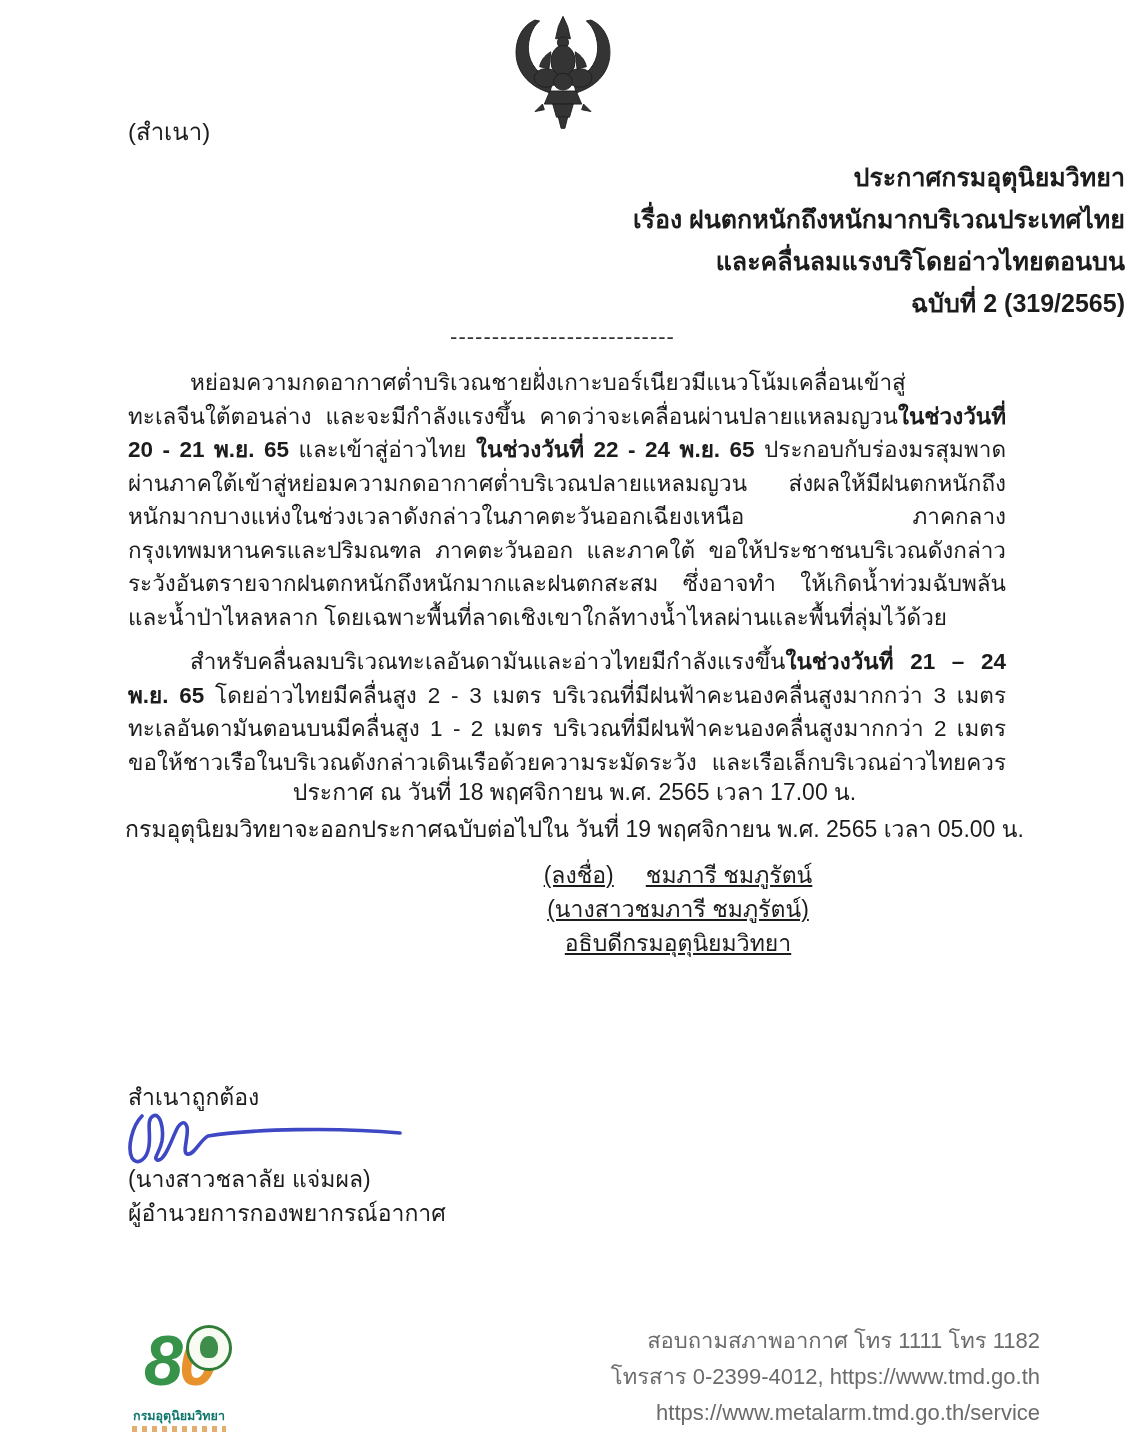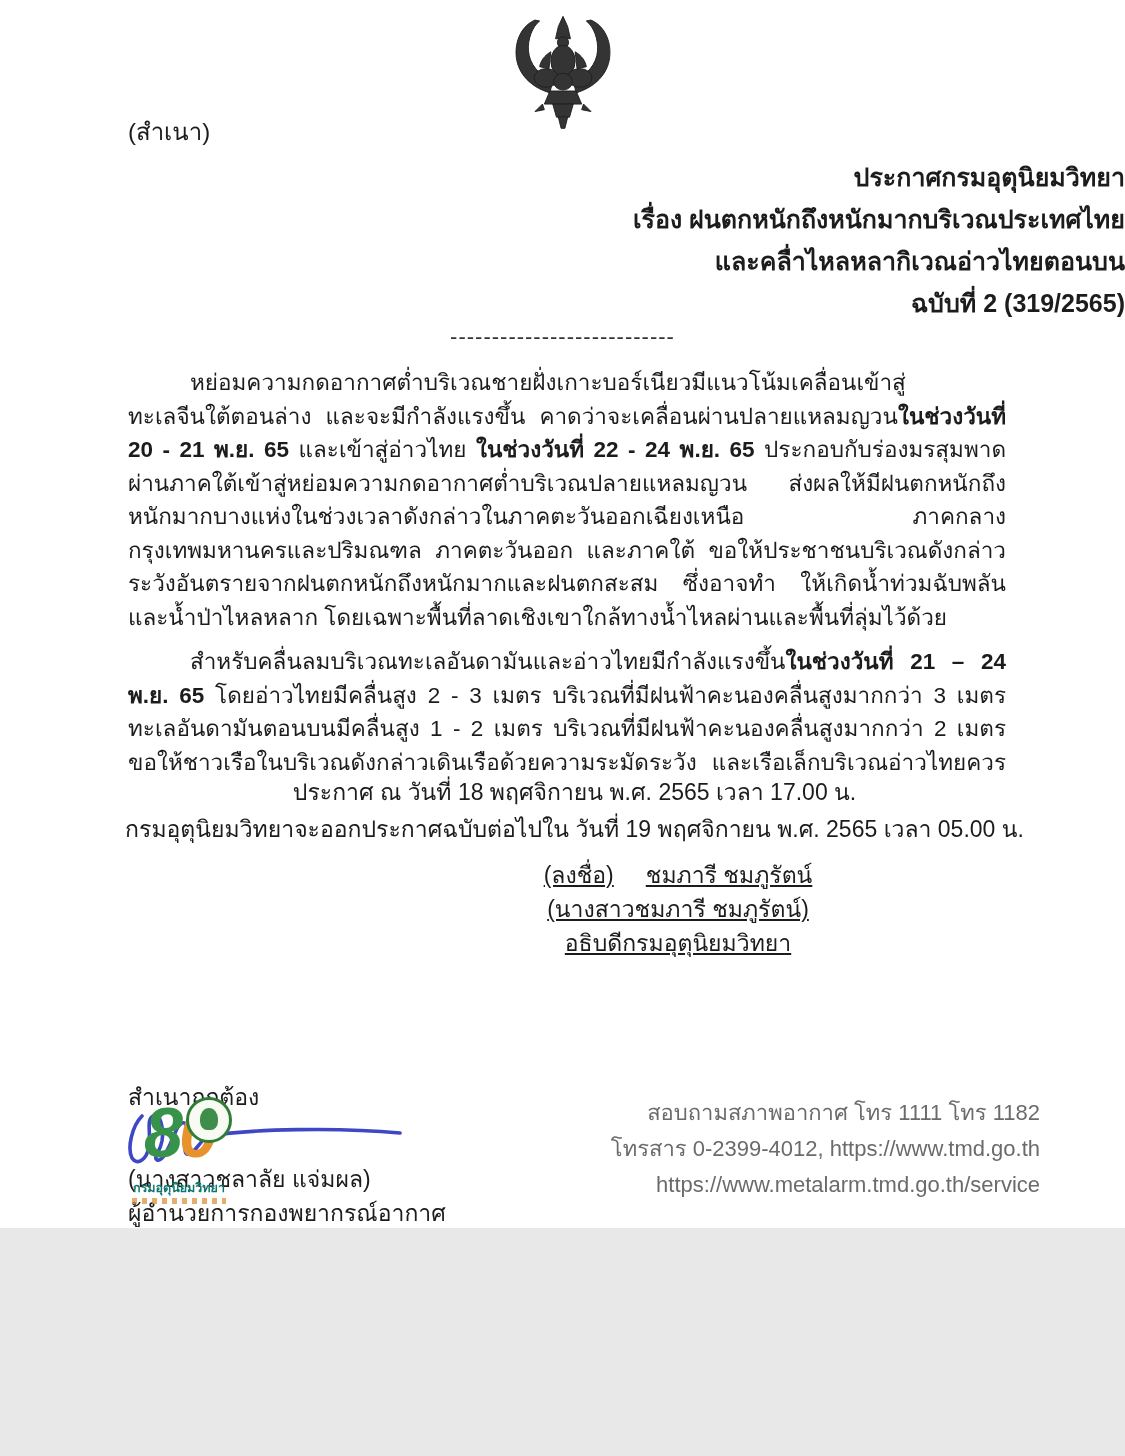--- a/index.html
+++ b/index.html
@@ -1,18 +1,18 @@
 <!DOCTYPE html>
 <html><head>
 <meta charset="utf-8">
 <style>
   html,body{margin:0;padding:0;background:#e8e8e8;}
   .page{
     position:relative;
-    width:1125px;height:1228px;
+    width:1125px;height:1456px;
     margin:0 auto;
     background:#ffffff;
     font-family:"Liberation Sans","DejaVu Sans",sans-serif;
     color:#1c1c1c;
     overflow:hidden;
   }
   
   .copy-label{position:absolute;left:128px;top:112px;font-size:24px;}
   .emblem{position:absolute;top:14px;left:50%;transform:translateX(-50%);}
   .title-block{position:absolute;top:156px;left:0;width:100%;text-align:right;font-weight:bold;font-size:25px;line-height:42px;}
@@ -79,21 +79,21 @@
         <path d="M82,96 L90,104 L80,102 Z"></path>
       </g>
     </svg>
   </div>
 
   <div class="copy-label">(สำเนา)</div>
 
   <div class="title-block">
     <div class="t">ประกาศกรมอุตุนิยมวิทยา</div>
     <div class="t">เรื่อง ฝนตกหนักถึงหนักมากบริเวณประเทศไทย</div>
-    <div class="t">และคลื่าไหลหลากิเวณอ่าวไทยตอนบน</div>
+    <div class="t">และคลื่นลมแรงบริโดยอ่าวไทยตอนบน</div>
     <div class="t">ฉบับที่ 2 (319/2565)</div>
   </div>
   <div class="divider">---------------------------</div>
 
   <div class="body-text">
     <p><span>หย่อมความกดอากาศต่ำบริเวณชายฝั่งเกาะบอร์เนียวมีแนวโน้มเคลื่อนเข้าสู่ทะเลจีนใต้ตอนล่าง และจะมีกำลังแรงขึ้น คาดว่าจะเคลื่อนผ่านปลายแหลมญวน</span><span class="bold">ในช่วงวันที่ 20 - 21 พ.ย. 65</span><span>  และเข้าสู่อ่าวไทย </span><span class="bold">ในช่วงวันที่ 22 - 24 พ.ย. 65</span><span> ประกอบกับร่องมรสุมพาดผ่านภาคใต้เข้าสู่หย่อมความกดอากาศต่ำบริเวณปลายแหลมญวน ส่งผลให้มีฝนตกหนักถึงหนักมากบางแห่งในช่วงเวลาดังกล่าวในภาคตะวันออกเฉียงเหนือ ภาคกลาง กรุงเทพมหานครและปริมณฑล ภาคตะวันออก และภาคใต้ ขอให้ประชาชนบริเวณดังกล่าวระวังอันตรายจากฝนตกหนักถึงหนักมากและฝนตกสะสม ซึ่งอาจทำ ให้เกิดน้ำท่วมฉับพลันและน้ำป่าไหลหลาก โดยเฉพาะพื้นที่ลาดเชิงเขาใกล้ทางน้ำไหลผ่านและพื้นที่ลุ่มไว้ด้วย</span></p>
     <p><span>สำหรับคลื่นลมบริเวณทะเลอันดามันและอ่าวไทยมีกำลังแรงขึ้น</span><span class="bold">ในช่วงวันที่ 21 – 24 พ.ย. 65</span><span> โดยอ่าวไทยมีคลื่นสูง 2 - 3 เมตร บริเวณที่มีฝนฟ้าคะนองคลื่นสูงมากกว่า 3 เมตร ทะเลอันดามันตอนบนมีคลื่นสูง 1 - 2 เมตร บริเวณที่มีฝนฟ้าคะนองคลื่นสูงมากกว่า 2 เมตร ขอให้ชาวเรือในบริเวณดังกล่าวเดินเรือด้วยความระมัดระวัง และเรือเล็กบริเวณอ่าวไทยควรงดออกจากฝั่งในช่วงเวลาดังกล่าว</span></p>
 
   </div>
 

